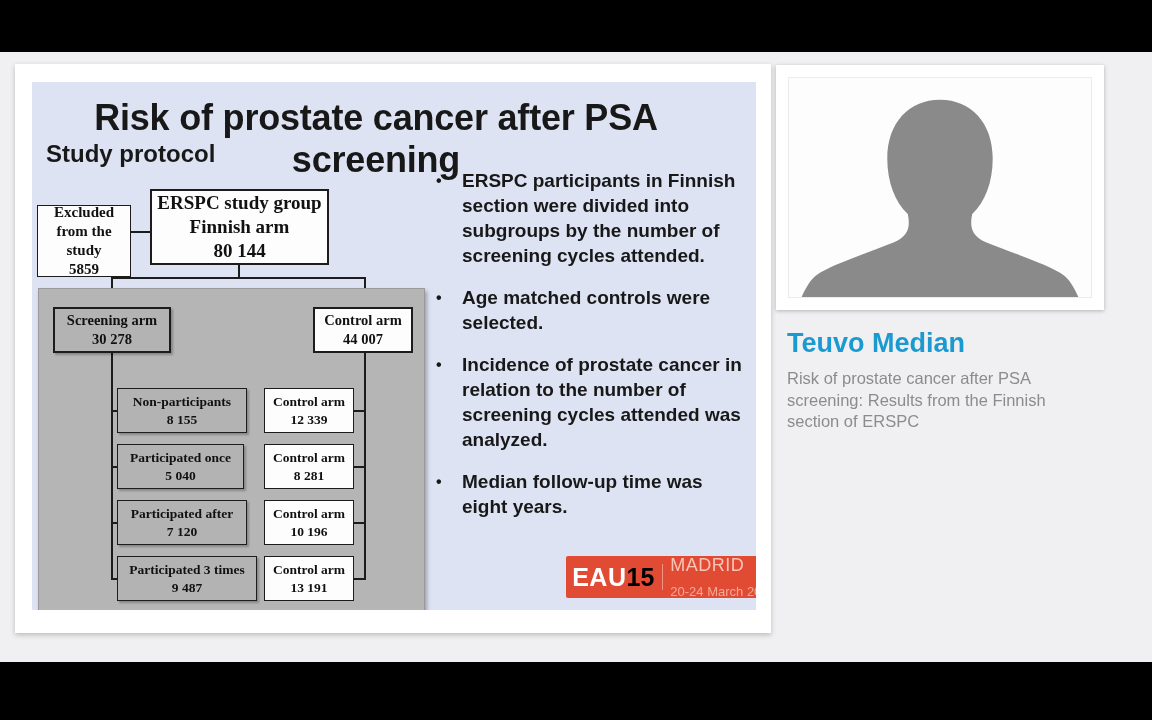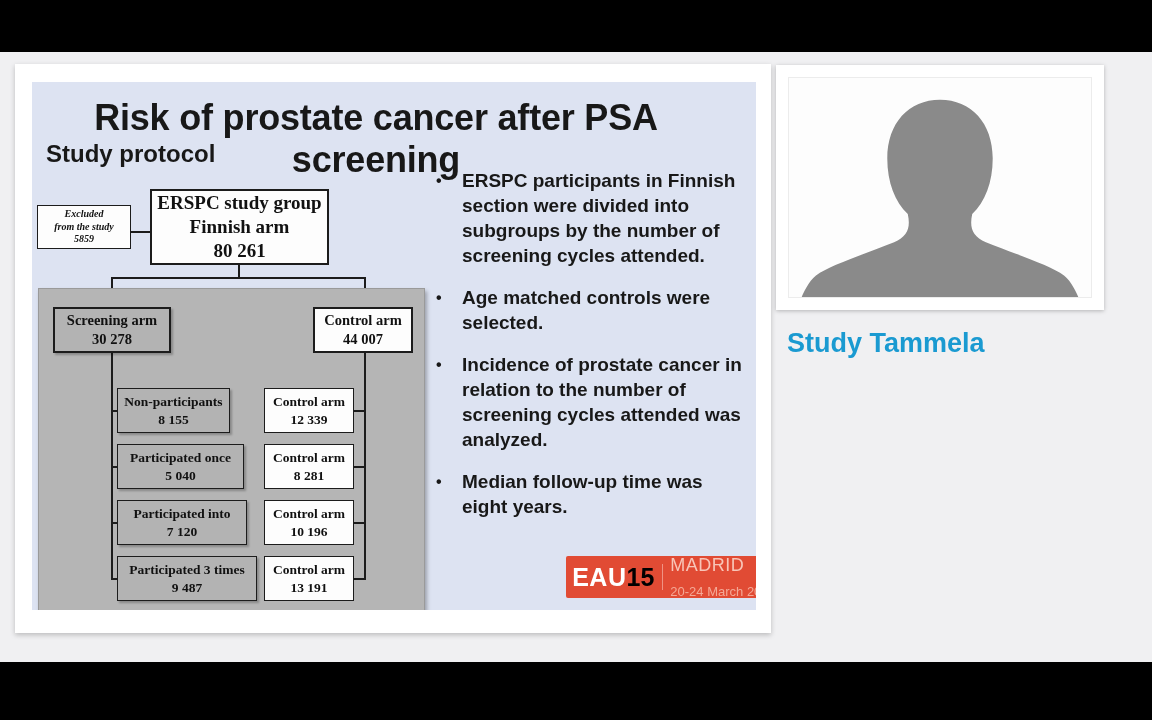--- a/index.html
+++ b/index.html
@@ -20,21 +20,21 @@
   .slide-subtitle{position:absolute;left:14px;top:58px;font-size:24px;font-weight:bold;color:#181818;}
 
   
   .fbox{position:absolute;box-sizing:border-box;display:flex;flex-direction:column;
         justify-content:center;align-items:center;text-align:center;
         font-family:"Liberation Serif","DejaVu Serif",serif;font-weight:bold;color:#111;
         background:#fdfdfd;border:1px solid #1c1c1c;}
   .fbox.thick{border-width:2px;}
   .fbox.gray{background:#b3b3b3;box-shadow:2px 2px 2px rgba(0,0,0,0.25);}
 
-  .box-excluded{left:5px;top:123px;width:94px;height:44px;font-size:10px;line-height:1.28;font-style:italic;}
+  .box-excluded{left:5px;top:123px;width:94px;height:72px;font-size:15px;line-height:1.28;}
   .box-root{left:118px;top:107px;width:179px;height:76px;font-size:19px;line-height:1.26;}
   .flow-container{position:absolute;left:6px;top:206px;width:385px;height:321px;background:#b5b5b5;
                   border:1px solid #9a9a9a;box-shadow:2px 3px 4px rgba(0,0,0,0.3);}
   .box-screening{left:21px;top:225px;width:118px;height:46px;font-size:14.5px;line-height:1.3;text-align:right;}
   .box-control{left:281px;top:225px;width:100px;height:46px;font-size:14.5px;line-height:1.3;}
   .rowbox{font-size:13.5px;line-height:1.3;height:45px;}
   .rowbox.l{left:85px;}
   .rowbox.r{left:232px;width:90px;}
 
   .line{position:absolute;background:#1c1c1c;}
@@ -100,53 +100,53 @@
 
         <div class="fbox box-excluded">
           <span>Excluded</span>
           <span>from the study</span>
           <span>5859</span>
         </div>
 
         <div class="fbox thick box-root">
           <span>ERSPC study group</span>
           <span>Finnish arm</span>
-          <span>80 261</span>
+          <span>80 144</span>
         </div>
 
         <div class="fbox thick gray box-screening">
           <span>Screening arm</span>
           <span>30 278</span>
         </div>
 
         <div class="fbox thick box-control">
           <span>Control arm</span>
           <span>44 007</span>
         </div>
 
-        <div class="fbox gray rowbox l" style="top:306px;width:113px;">
+        <div class="fbox gray rowbox l" style="top:306px;width:130px;">
           <span>Non-participants</span>
           <span>8 155</span>
         </div>
         <div class="fbox rowbox r" style="top:306px;">
           <span>Control arm</span>
           <span>12 339</span>
         </div>
 
         <div class="fbox gray rowbox l" style="top:362px;width:127px;justify-content:center;">
           <span>Participated once</span>
           <span>5 040</span>
         </div>
         <div class="fbox rowbox r" style="top:362px;">
           <span>Control arm</span>
           <span>8 281</span>
         </div>
 
         <div class="fbox gray rowbox l" style="top:418px;width:130px;">
-          <span>Participated into</span>
+          <span>Participated after</span>
           <span>7 120</span>
         </div>
         <div class="fbox rowbox r" style="top:418px;">
           <span>Control arm</span>
           <span>10 196</span>
         </div>
 
         <div class="fbox gray rowbox l" style="top:474px;width:140px;">
           <span>Participated 3 times</span>
           <span>9 487</span>
@@ -200,18 +200,19 @@
             L292 215
             C292 215 286 199 277 192
             C262 181 224 169 197 158
             C183 152 180 143 183 129
             C196 117 204 97 204 72
             C204 36 182 12 150 12 Z"></path>
         </svg>
       </div>
     </div>
 
-    <div class="speaker-name">Study Tammela</div>
+    <div class="speaker-name">Teuvo Median</div>
+    <div class="speaker-talk">Risk of prostate cancer after PSA screening: Results from the Finnish section of ERSPC</div>
 
   </div>
 
   <div class="letterbox bottom"></div>
 </div>
 
 </body></html>

